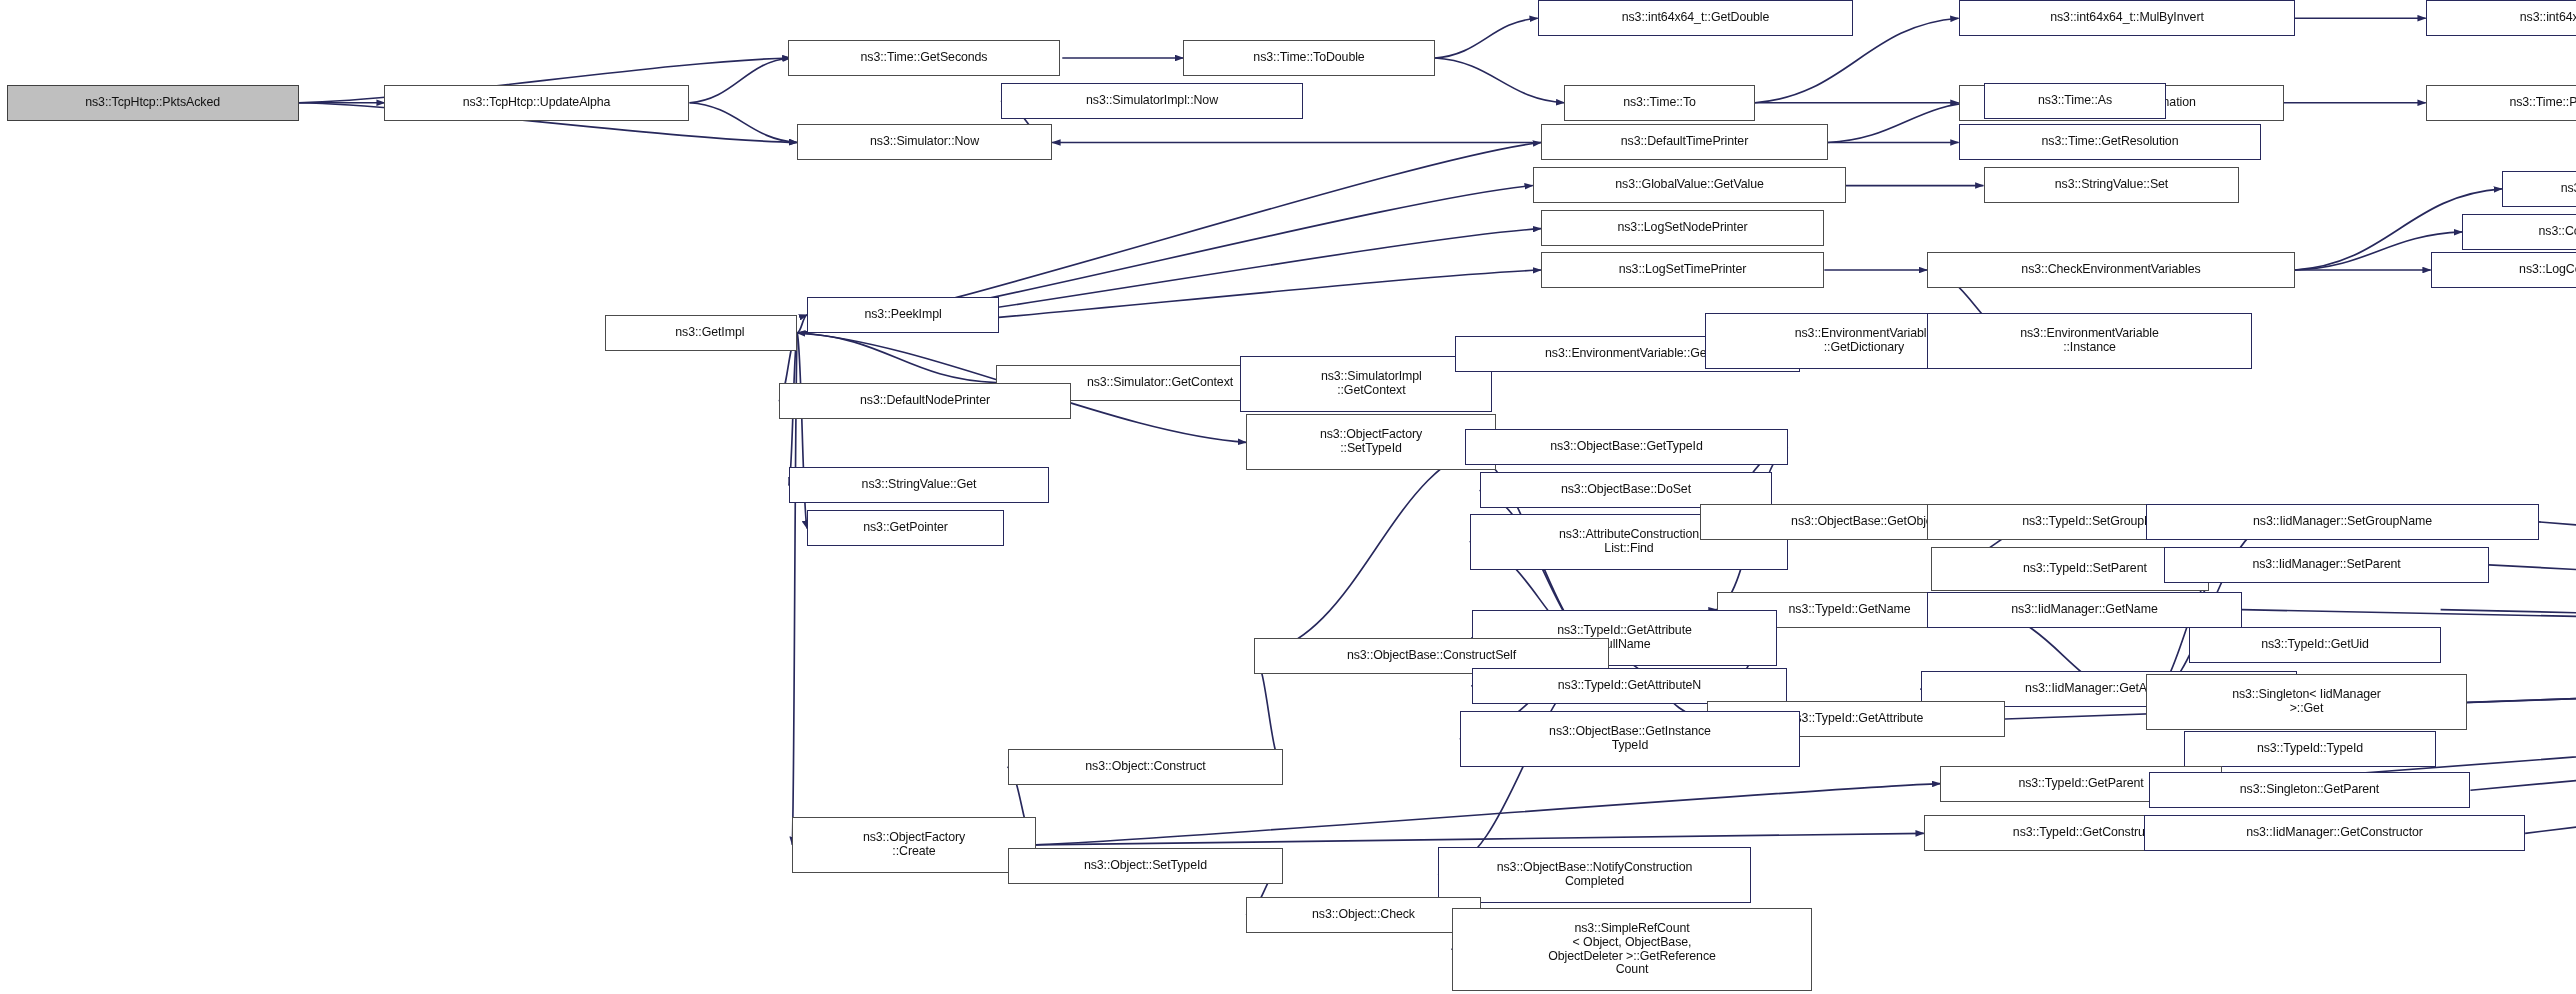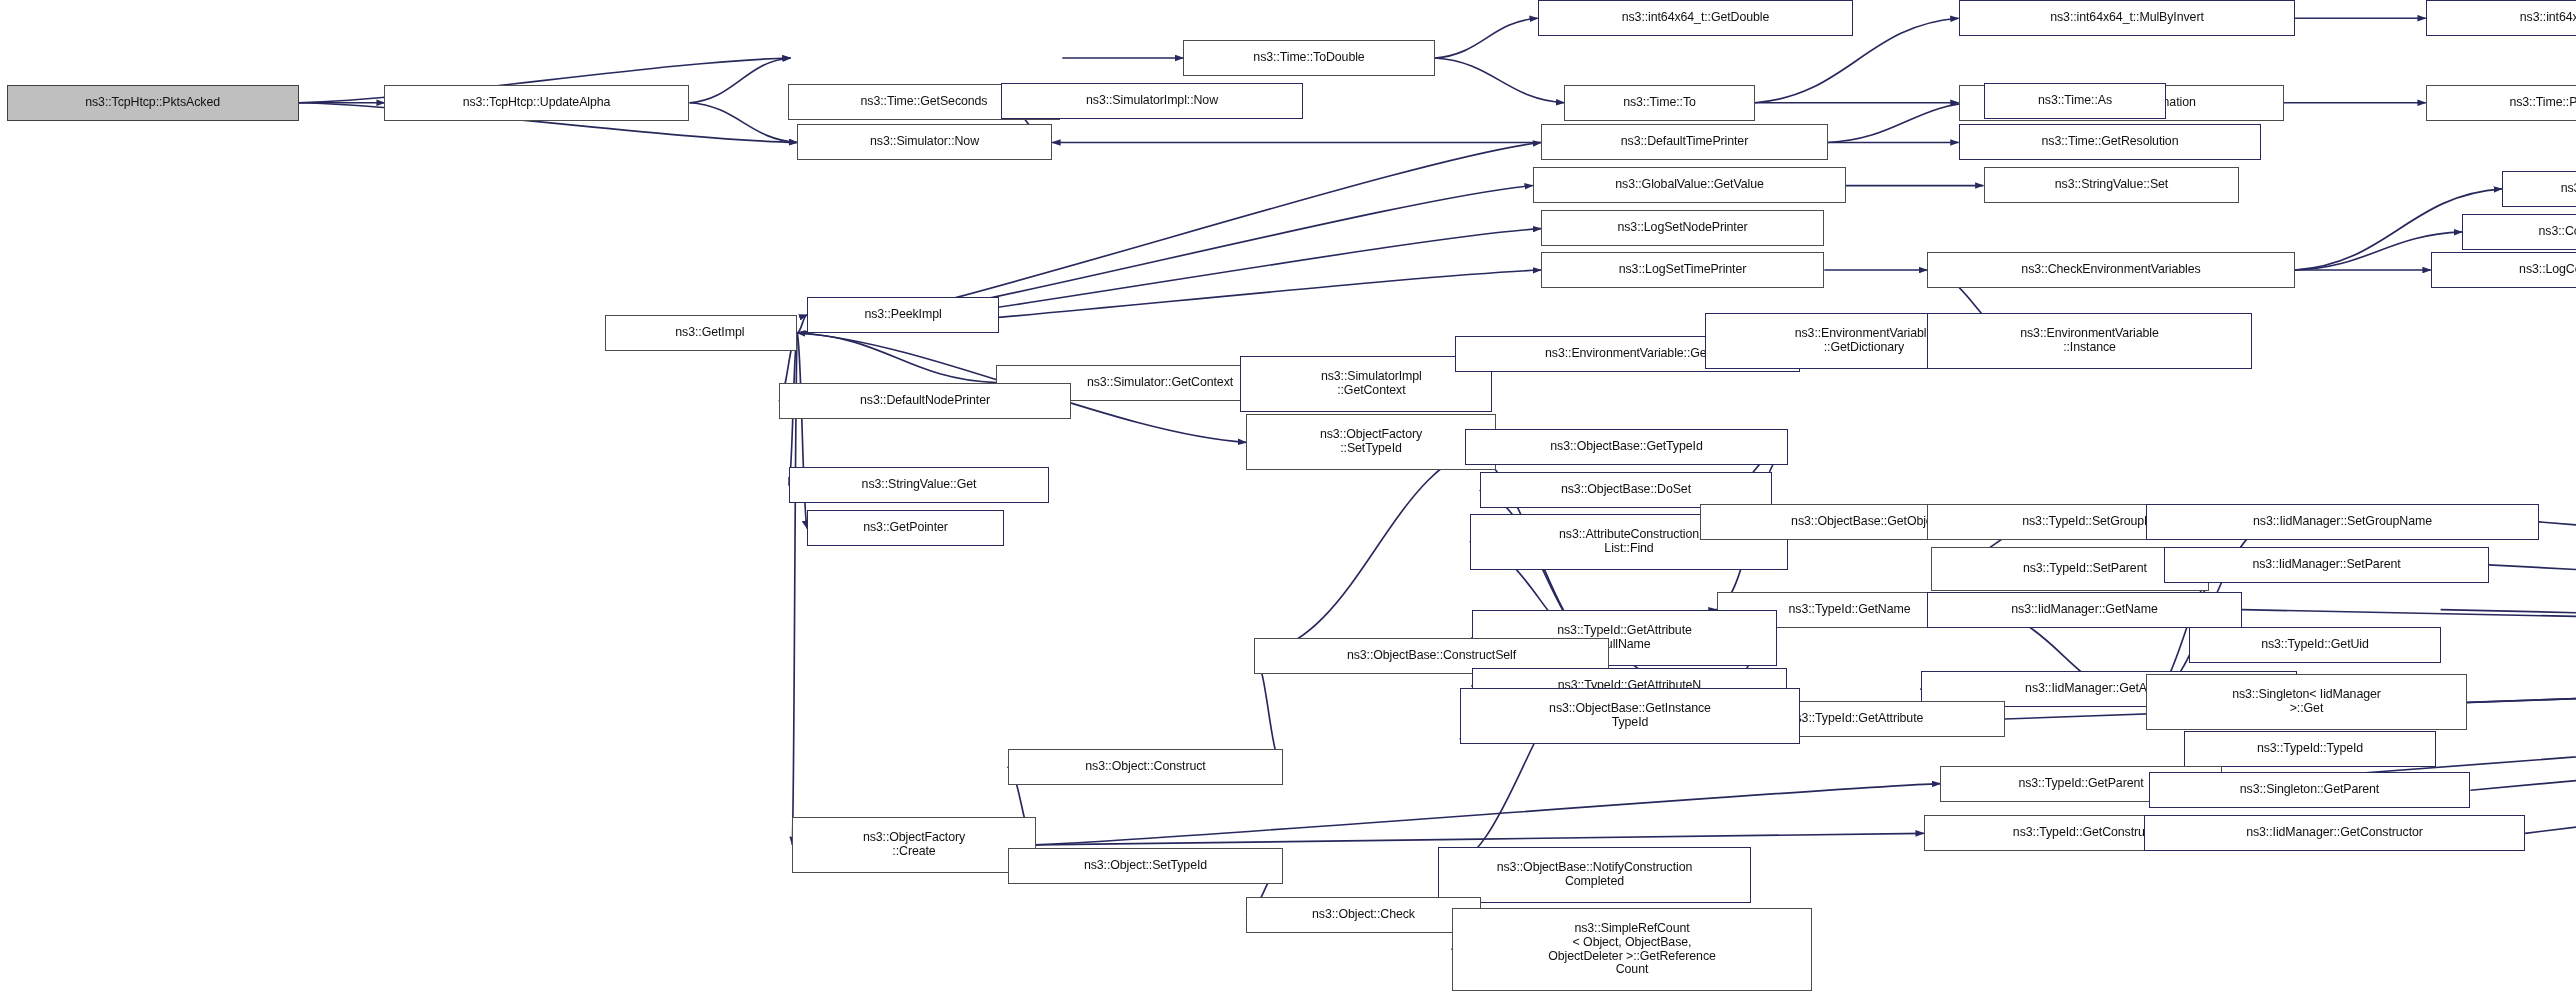--- a/index.html
+++ b/index.html
@@ -143,21 +143,21 @@
         <path d="M 1250 1020 C 1410 1014.08, 2182 951.92, 2342 946" fill="none" stroke="#27285c" stroke-width="2" marker-end="url(#arrow)"></path>
         <path d="M 1548 926 C 1532.7 915.28, 1529.3 802.72, 1514 792" fill="none" stroke="#27285c" stroke-width="2" marker-end="url(#arrow)"></path>
         <path d="M 1548 1046 C 1528.2 1050.64, 1523.8 1099.36, 1504 1104" fill="none" stroke="#27285c" stroke-width="2" marker-end="url(#arrow)"></path>
         <path d="M 1788 1104 C 1771.8 1107.36, 1768.2 1142.64, 1752 1146" fill="none" stroke="#27285c" stroke-width="2" marker-end="url(#arrow)"></path>
         <path d="M 1250 1020 C 1410 1018.88, 2162 1007.12, 2322 1006" fill="none" stroke="#27285c" stroke-width="2" marker-end="url(#arrow)"></path>
       </g>
   </svg>
   <div id="nodes">
       <div class="node root" style="left: 6.6px; top: 85px; width: 292px; height: 36px;">ns3::TcpHtcp::PktsAcked</div>
       <div class="node thick" style="left: 384px; top: 85px; width: 305px; height: 36px;">ns3::TcpHtcp::UpdateAlpha</div>
-      <div class="node thick" style="left: 788px; top: 40px; width: 272px; height: 36px; margin-top: 44px;">ns3::Time::GetSeconds</div>
+      <div class="node thick" style="left: 788px; top: 40px; width: 272px; height: 36px;">ns3::Time::GetSeconds</div>
       <div class="node thick" style="left: 1183px; top: 40px; width: 252px; height: 36px;">ns3::Time::ToDouble</div>
       <div class="node" style="left: 1538px; top: 0px; width: 315px; height: 36px;">ns3::int64x64_t::GetDouble</div>
       <div class="node thick" style="left: 1564px; top: 85px; width: 191px; height: 36px;">ns3::Time::To</div>
       <div class="node" style="left: 1959px; top: 0px; width: 336px; height: 36px;">ns3::int64x64_t::MulByInvert</div>
       <div class="node" style="left: 2426px; top: 0px; width: 350px; height: 36px;">ns3::int64x64_t::UmulByInvert</div>
       <div class="node thick" style="left: 1959px; top: 85px; width: 325px; height: 36px;">ns3::Time::PeekInformation</div>
       <div class="node thick" style="left: 2426px; top: 85px; width: 312px; height: 36px;">ns3::Time::PeekResolution</div>
       <div class="node" style="left: 1001px; top: 83px; width: 302px; height: 36px;">ns3::SimulatorImpl::Now</div>
       <div class="node thick" style="left: 797px; top: 124px; width: 255px; height: 36px;">ns3::Simulator::Now</div>
       <div class="node" style="left: 1984px; top: 83px; width: 182px; height: 36px;">ns3::Time::As</div>
@@ -199,21 +199,21 @@
       <div class="node thick" style="left: 1717px; top: 592px; width: 265px; height: 36px;">ns3::TypeId::GetName</div>
       <div class="node" style="left: 1927px; top: 592px; width: 315px; height: 36px;">ns3::IidManager::GetName</div>
       <div class="node" style="left: 1472px; top: 610px; width: 305px; height: 56px;">ns3::TypeId::GetAttribute
 FullName</div>
       <div class="node thick" style="left: 1254px; top: 638px; width: 355px; height: 36px;">ns3::ObjectBase::ConstructSelf</div>
       <div class="node" style="left: 1472px; top: 668px; width: 315px; height: 36px;">ns3::TypeId::GetAttributeN</div>
       <div class="node" style="left: 1921px; top: 671px; width: 376px; height: 36px;">ns3::IidManager::GetAttributeN</div>
       <div class="node thick" style="left: 2146px; top: 674px; width: 321px; height: 56px;">ns3::Singleton&lt; IidManager
 &gt;::Get</div>
       <div class="node thick" style="left: 1707px; top: 701px; width: 298px; height: 36px;">ns3::TypeId::GetAttribute</div>
-      <div class="node" style="left: 1460px; top: 688px; width: 340px; height: 56px;">ns3::ObjectBase::GetInstance
+      <div class="node" style="left: 1460px; top: 711px; width: 340px; height: 56px;">ns3::ObjectBase::GetInstance
 TypeId</div>
       <div class="node" style="left: 2184px; top: 731px; width: 252px; height: 36px;">ns3::TypeId::TypeId</div>
       <div class="node thick" style="left: 1940px; top: 766px; width: 282px; height: 36px;">ns3::TypeId::GetParent</div>
       <div class="node" style="left: 2149px; top: 772px; width: 321px; height: 36px;">ns3::Singleton::GetParent</div>
       <div class="node thick" style="left: 1008px; top: 749px; width: 275px; height: 36px;">ns3::Object::Construct</div>
       <div class="node thick" style="left: 1924px; top: 815px; width: 330px; height: 36px;">ns3::TypeId::GetConstructor</div>
       <div class="node" style="left: 2144px; top: 815px; width: 381px; height: 36px;">ns3::IidManager::GetConstructor</div>
       <div class="node thick" style="left: 792px; top: 817px; width: 244px; height: 56px;">ns3::ObjectFactory
 ::Create</div>
       <div class="node thick" style="left: 1008px; top: 848px; width: 275px; height: 36px;">ns3::Object::SetTypeId</div>

